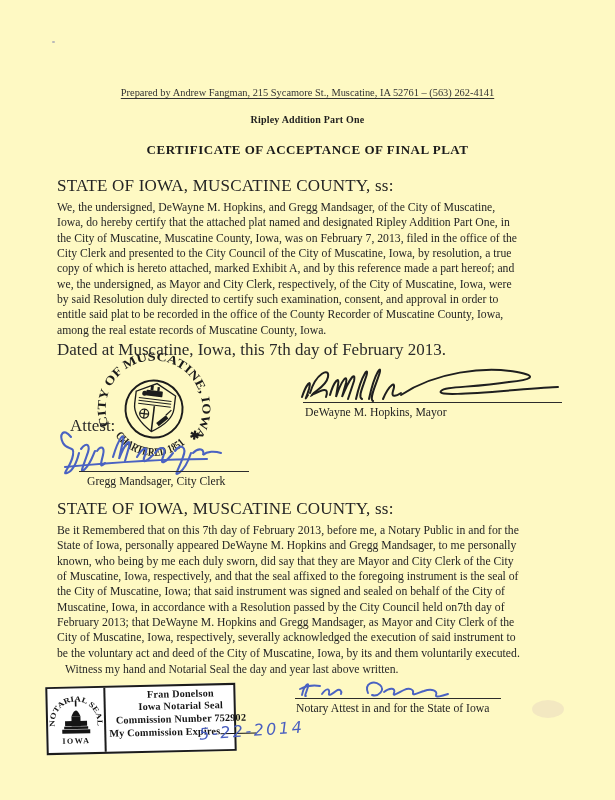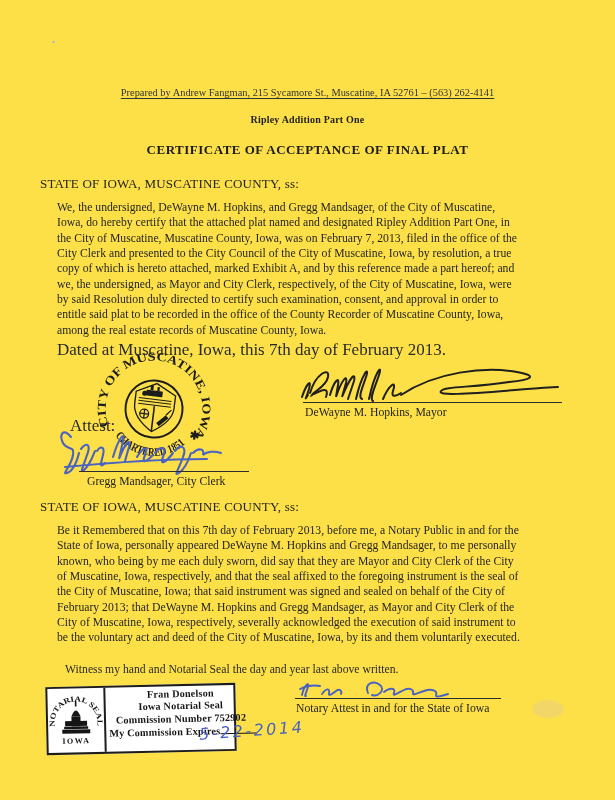--- a/index.html
+++ b/index.html
@@ -1,26 +1,26 @@
 <!DOCTYPE html>
 <html><head>
 <meta charset="utf-8">
 <style>
   html,body{margin:0;padding:0;background:#ffffff;}
   .page{
-    position:relative;width:615px;height:800px;background:#fde047;overflow:hidden;
+    position:relative;width:615px;height:800px;background:#fef9c3;overflow:hidden;
     font-family:"Liberation Serif", serif;color:#2a2a2a;
   }
   .abs{position:absolute;}
   .centered{left:0;width:615px;text-align:center;}
   .prepared{top:87px;font-size:10.4px;color:#333;}
   .prepared span{text-decoration:underline;text-underline-offset:2px;}
   .plat-name{top:114px;font-size:10px;font-weight:bold;letter-spacing:.2px;color:#1e1e1e;}
   .doc-title{top:142px;font-size:13px;font-weight:bold;letter-spacing:.5px;color:#1b1b1b;}
-  .venue{font-size:13px;letter-spacing:.2px;left:40px;color:#242424;font-family:Liberation Serif, serif;}
+  .venue{font-size:17px;letter-spacing:.2px;left:57px;color:#242424;font-family:Liberation Serif, serif;}
   .v1{top:176px;} .v2{top:499px;}
   .para{left:57px;width:545px;font-size:11.7px;line-height:15.35px;color:#262626;}
   .para div{white-space:nowrap;}
   .p1{top:200px;} .p2{top:523px;}
   .dated{top:340px;left:57px;font-size:17px;}
   .witness{top:663px;left:57px;font-size:11.7px;margin-left:8px;}
   .attest{top:416px;left:70px;font-size:17px;font-family:Liberation Serif, serif;}
   .sigline{border-bottom:1.4px solid #2c2c2c;height:0;}
   .clerk-line{top:471px;left:79px;width:170px;}
   .mayor-line{top:402px;left:303px;width:259px;}
@@ -152,20 +152,21 @@
   <div class="abs siglabel clerk-label">Gregg Mandsager, City Clerk</div>
 
   <div class="abs venue v2">STATE OF IOWA, MUSCATINE COUNTY, ss:</div>
 
   <div class="abs para p2">
       <div>Be it Remembered that on this 7th day of February 2013, before me, a Notary Public in and for the</div>
       <div>State of Iowa, personally appeared DeWayne M. Hopkins  and Gregg Mandsager, to me personally</div>
       <div>known, who being by me each duly sworn, did say that they are Mayor and City Clerk of the City</div>
       <div>of Muscatine, Iowa, respectively, and that the seal affixed to the foregoing instrument is the seal of</div>
       <div>the City of Muscatine, Iowa; that said instrument was signed and sealed on behalf of the City of</div>
+      <div>Muscatine, Iowa, in accordance with a Resolution passed by the City Council held on7th day of</div>
       <div>February 2013; that DeWayne M. Hopkins and Gregg Mandsager, as Mayor and City Clerk of the</div>
       <div>City of Muscatine, Iowa, respectively, severally acknowledged the execution of said instrument to</div>
       <div>be the voluntary act and deed of the City of Muscatine, Iowa, by its and them voluntarily executed.</div>
     </div>
 
   <div class="abs witness">Witness my hand and Notarial Seal the day and year last above written.</div>
 
   <div class="abs stamp">
     <div class="stamp-emblem-cell">
       <svg width="56" height="58" viewBox="0 0 56 58">

